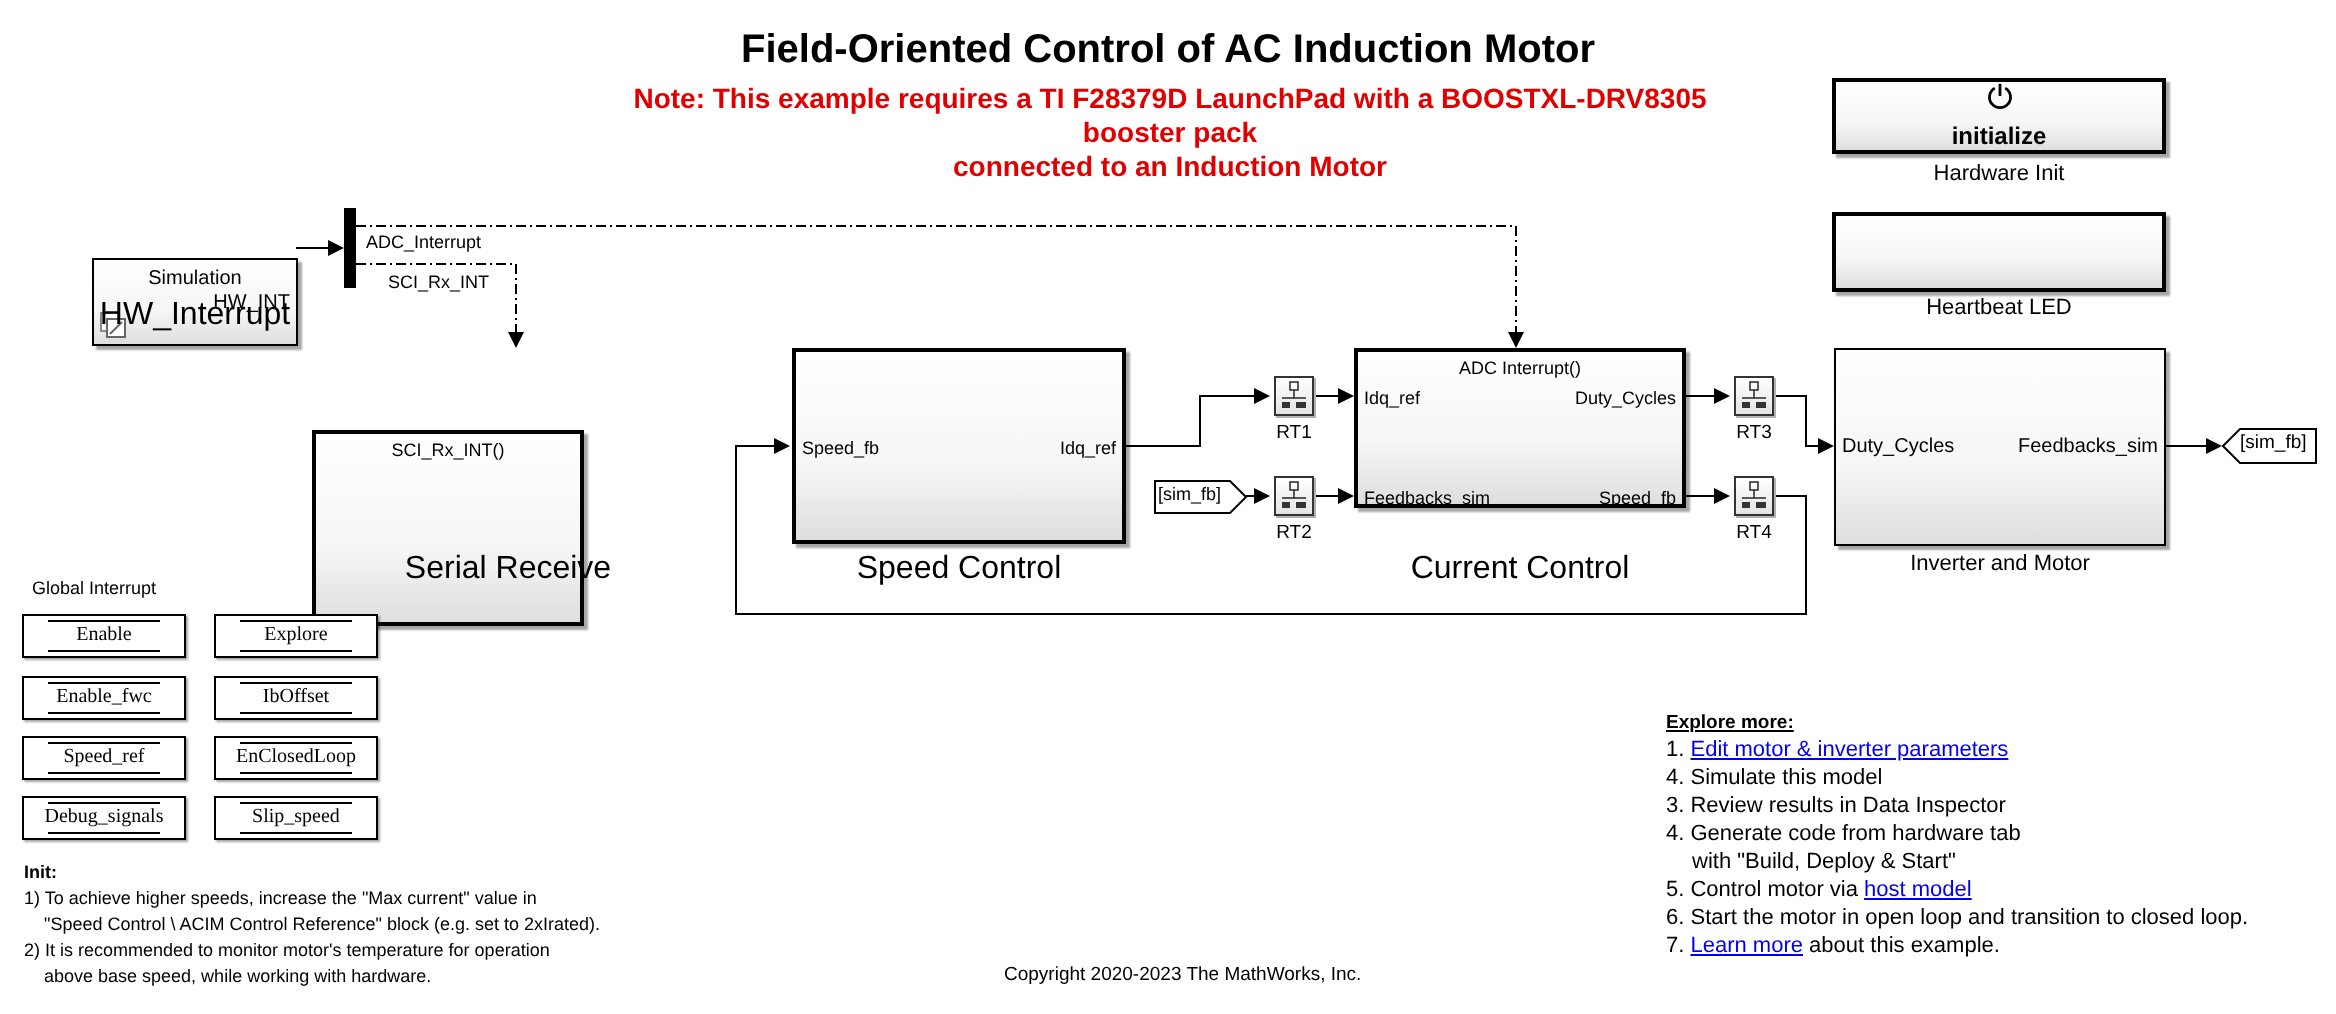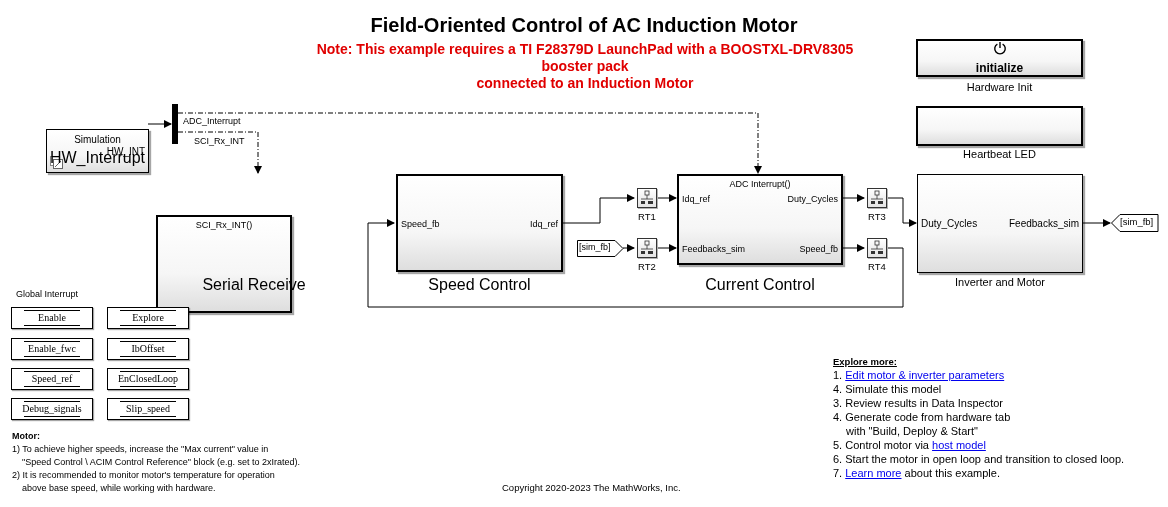--- a/index.html
+++ b/index.html
@@ -149,21 +149,21 @@
       <rect x="10" y="12" width="5" height="3" fill="#333"></rect>
     </svg>
 </div>
 <div class="rtlbl" style="left:862px; top:261px;">RT4</div>
 
 <svg class="abs" style="left:577px; top:240px;" width="48" height="17" viewBox="0 0 48 17">
   <path d="M0.5,0.5 L38,0.5 L46,8.5 L38,16.5 L0.5,16.5 z" fill="#fff" stroke="#000"></path>
 </svg>
 <div class="abs" style="left:579px; top:242px; font-size:9px;">[sim_fb]</div>
 
-<div class="block" style="left:677px; top:174px; width:166px; height:91px;">
+<div class="block" style="left:677px; top:174px; width:166px; height:80px;">
   <div style="position:absolute; left:0; right:0; top:3px; text-align:center; font-size:9px;">ADC Interrupt()</div>
   <div class="port" style="left:3px; top:18px;">Idq_ref</div>
   <div class="port" style="left:3px; top:68px;">Feedbacks_sim</div>
   <div class="port" style="right:3px; top:18px;">Duty_Cycles</div>
   <div class="port" style="right:3px; top:68px;">Speed_fb</div>
 </div>
 <div class="blabel" style="left:677px; width:166px; top:276px;">Current Control</div>
 
 <div class="block" style="left:917px; top:174px; width:166px; height:99px; border-width:1.5px;">
   <div class="port" style="left:3px; top:43px; font-size:10px;">Duty_Cycles</div>
@@ -196,21 +196,21 @@
     <span>EnClosedLoop</span>
   </div>
 <div class="gv" style="left:11px; top:398px;">
     <span>Debug_signals</span>
   </div>
 <div class="gv" style="left:107px; top:398px;">
     <span>Slip_speed</span>
   </div>
 
 <div class="abs small" style="left:12px; top:430px;">
-  <div style="font-weight:bold;">Motor:</div>
+  <div style="font-weight:bold;">Init:</div>
   <div>1) To achieve higher speeds, increase the "Max current" value in</div>
   <div style="padding-left:10px;">"Speed Control \ ACIM Control Reference" block (e.g. set to 2xIrated).</div>
   <div>2) It is recommended to monitor motor's temperature for operation</div>
   <div style="padding-left:10px;">above base speed, while working with hardware.</div>
 </div>
 
 <div class="abs" style="left:502px; top:482px; font-size:9.5px;">Copyright 2020-2023 The MathWorks, Inc.</div>
 
 <div class="abs explore" style="left:833px; top:356px;">
   <div style="font-size:9.5px; font-weight:bold; text-decoration:underline; line-height:12px;">Explore more:</div>

